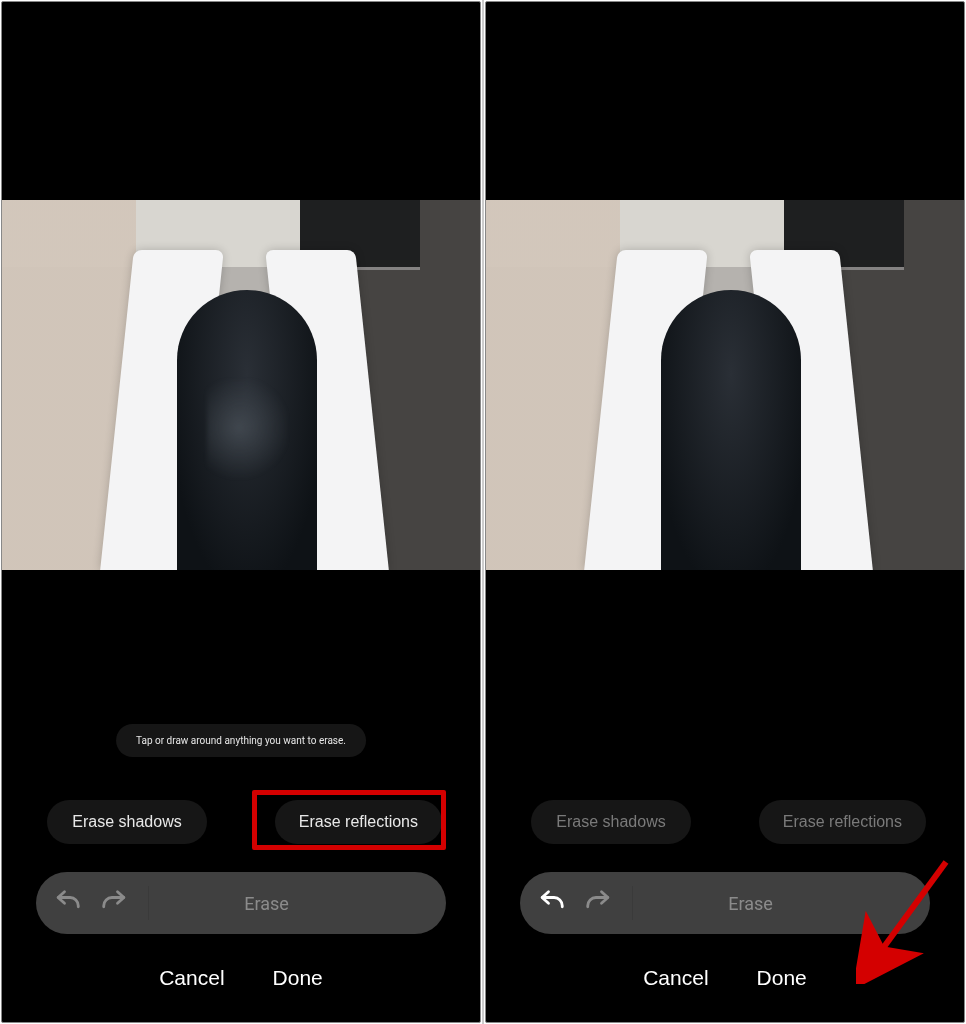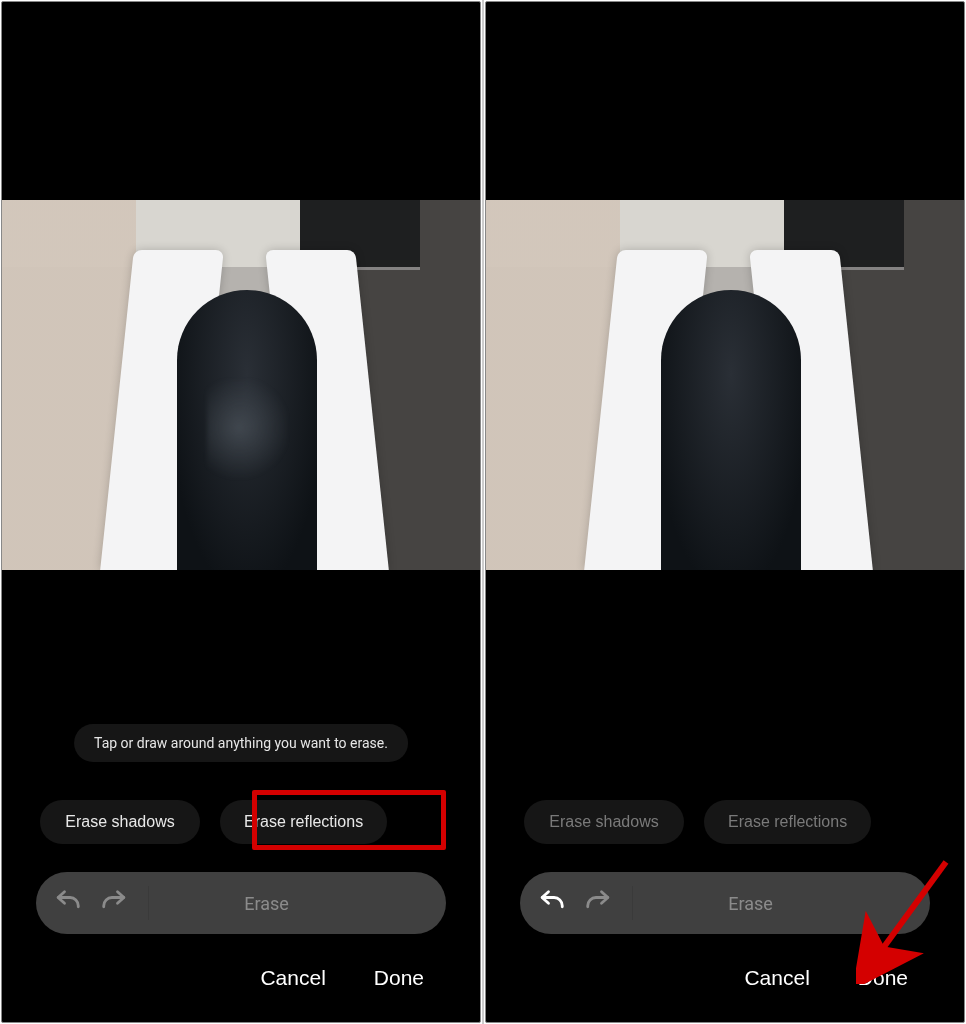--- a/index.html
+++ b/index.html
@@ -81,32 +81,32 @@
     border-bottom: 3px solid #848282;
   }
   
   .hint-pill {
     position: absolute;
     left: 50%;
     transform: translateX(-50%);
     top: 722px;
     background: #161616;
     color: #e6e6e6;
-    font-size: 14px;
+    font-size: 10px;
     padding: 11px 20px;
     border-radius: 22px;
     white-space: nowrap;
   }
   .chips {
     position: absolute;
     top: 798px;
-    left: 0; right: 0;
-    display: flex;
-    justify-content: flex-start;
-    gap: 20px;
+    left: 7px; right: 0;
+    display: flex;
+    justify-content: space-between;
+    gap: 4px;
     padding: 0 38px;
   }
   .chip {
     background: #161616;
     color: #e8e8e8;
     font-size: 16px;
     font-weight: 500;
     padding: 13px 24px;
     border-radius: 26px;
     border: none;
@@ -157,21 +157,21 @@
     stroke-width: 2.4;
     stroke-linecap: round;
     stroke-linejoin: round;
   }
   .undo-svg.active { stroke: #fff; }
   .bottom-actions {
     position: absolute;
     bottom: 24px;
     left: 0; right: 0;
     display: flex;
-    justify-content: flex-end;
+    justify-content: center;
     padding: 0 32px;
   }
   .action-btn {
     background: none;
     border: none;
     color: #fff;
     font-size: 21px;
     font-weight: 500;
     cursor: pointer;
     padding: 8px 24px;

